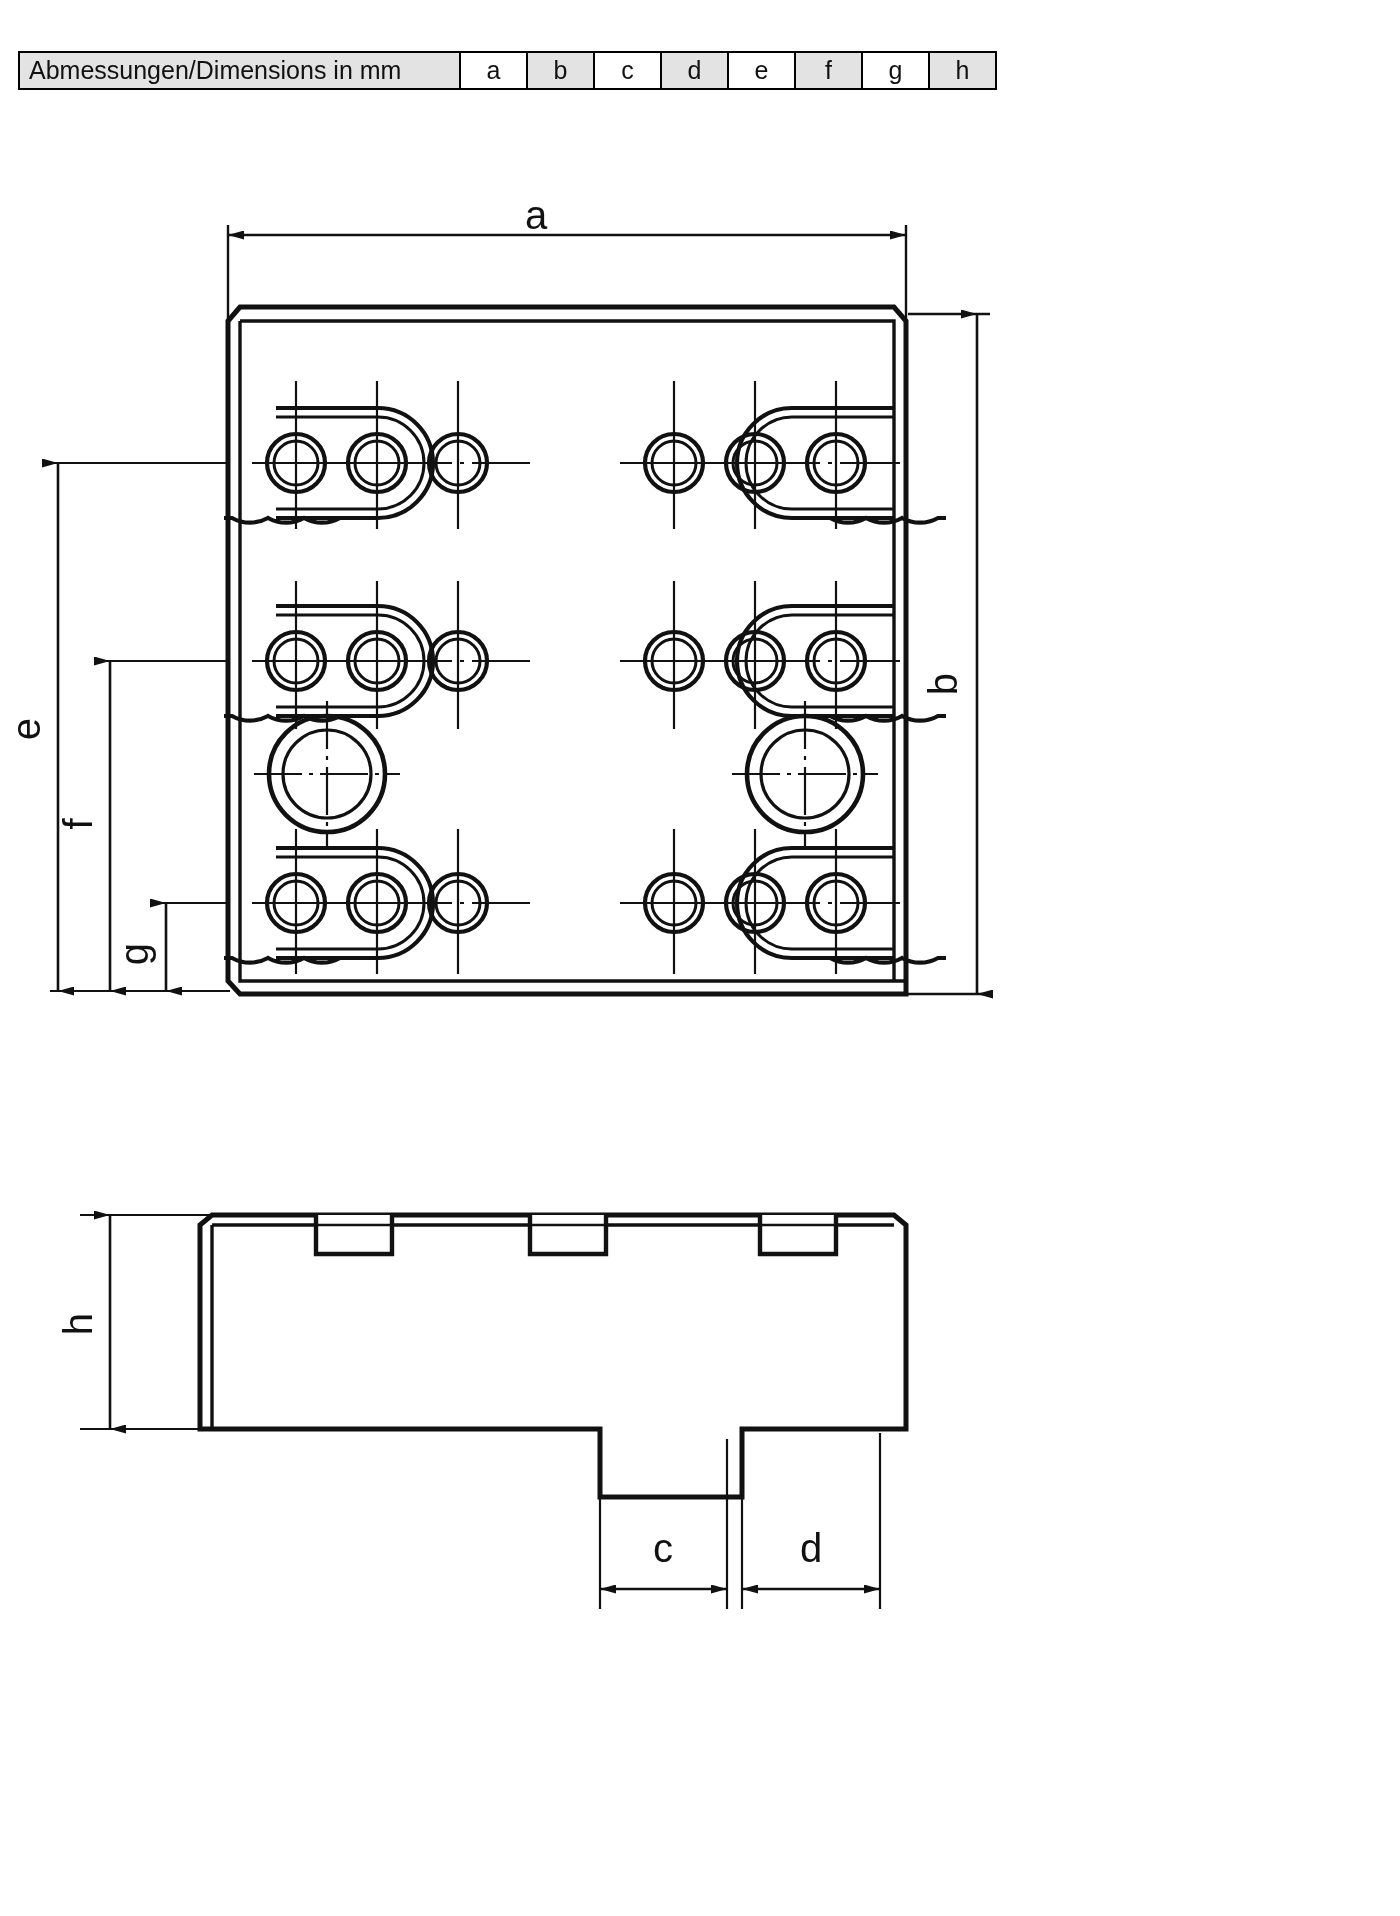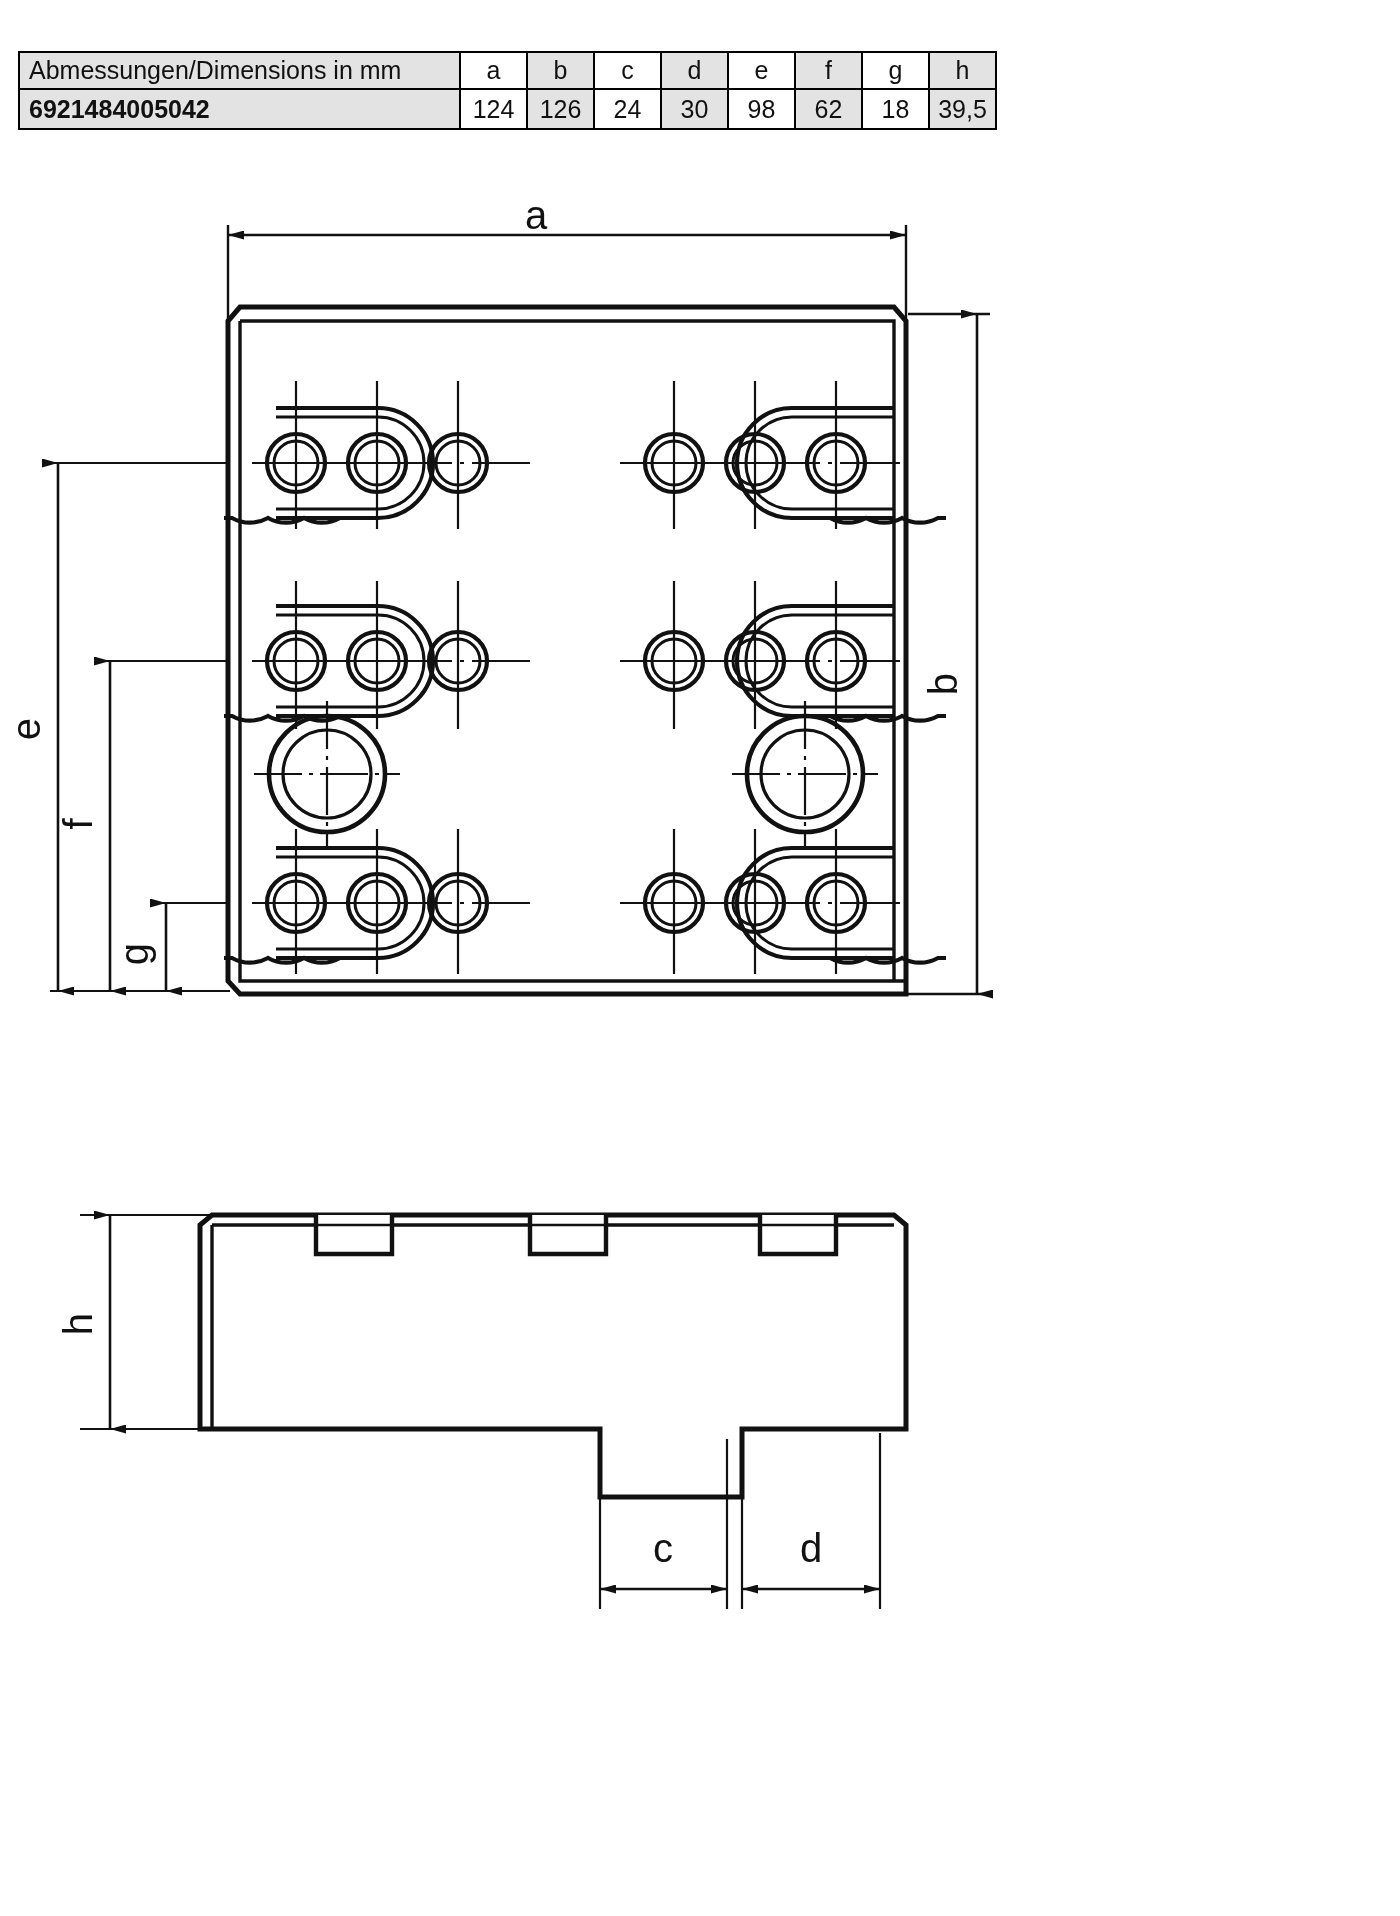--- a/index.html
+++ b/index.html
@@ -27,31 +27,20 @@
       <td class="lbl">Abmessungen/Dimensions in mm</td>
       <td class="c w">a</td>
       <td class="c g">b</td>
       <td class="c w">c</td>
       <td class="c g">d</td>
       <td class="c w">e</td>
       <td class="c g">f</td>
       <td class="c w">g</td>
       <td class="c g">h</td>
     </tr>
-    <tr class="r2">
-      <td class="pn">6921484005042</td>
-      <td class="c w">124</td>
-      <td class="c g">126</td>
-      <td class="c w">24</td>
-      <td class="c g">30</td>
-      <td class="c w">98</td>
-      <td class="c g">62</td>
-      <td class="c w">18</td>
-      <td class="c g">39,5</td>
-    </tr>
   </tbody>
     </table>
 
   <svg width="1400" height="1916" viewBox="0 0 1400 1916" style="position:absolute;left:0;top:0;">
     <defs>
       <marker id="ahL" markerWidth="16" markerHeight="9" refX="0" refY="4.5" orient="auto" markerUnits="userSpaceOnUse">
         <path d="M0,4.5 L16,0 L16,9 z" fill="#111"></path>
       </marker>
       <marker id="ahR" markerWidth="16" markerHeight="9" refX="16" refY="4.5" orient="auto" markerUnits="userSpaceOnUse">
         <path d="M16,4.5 L0,0 L0,9 z" fill="#111"></path>

